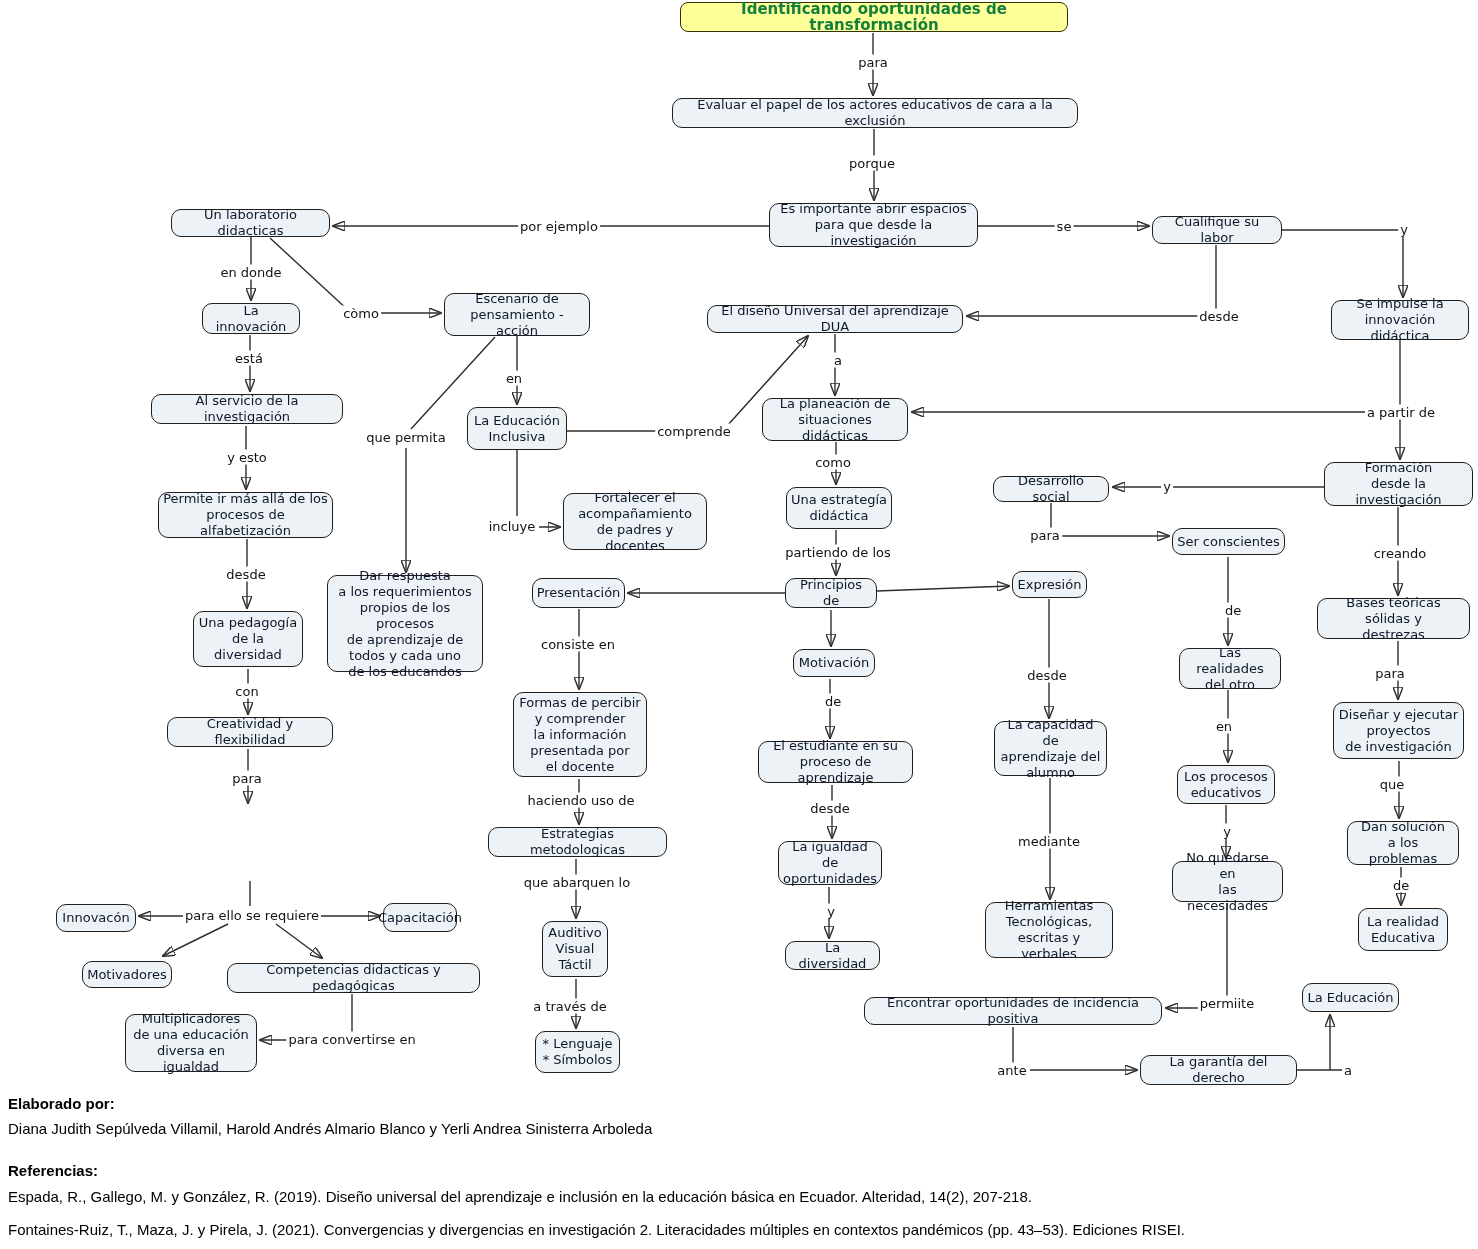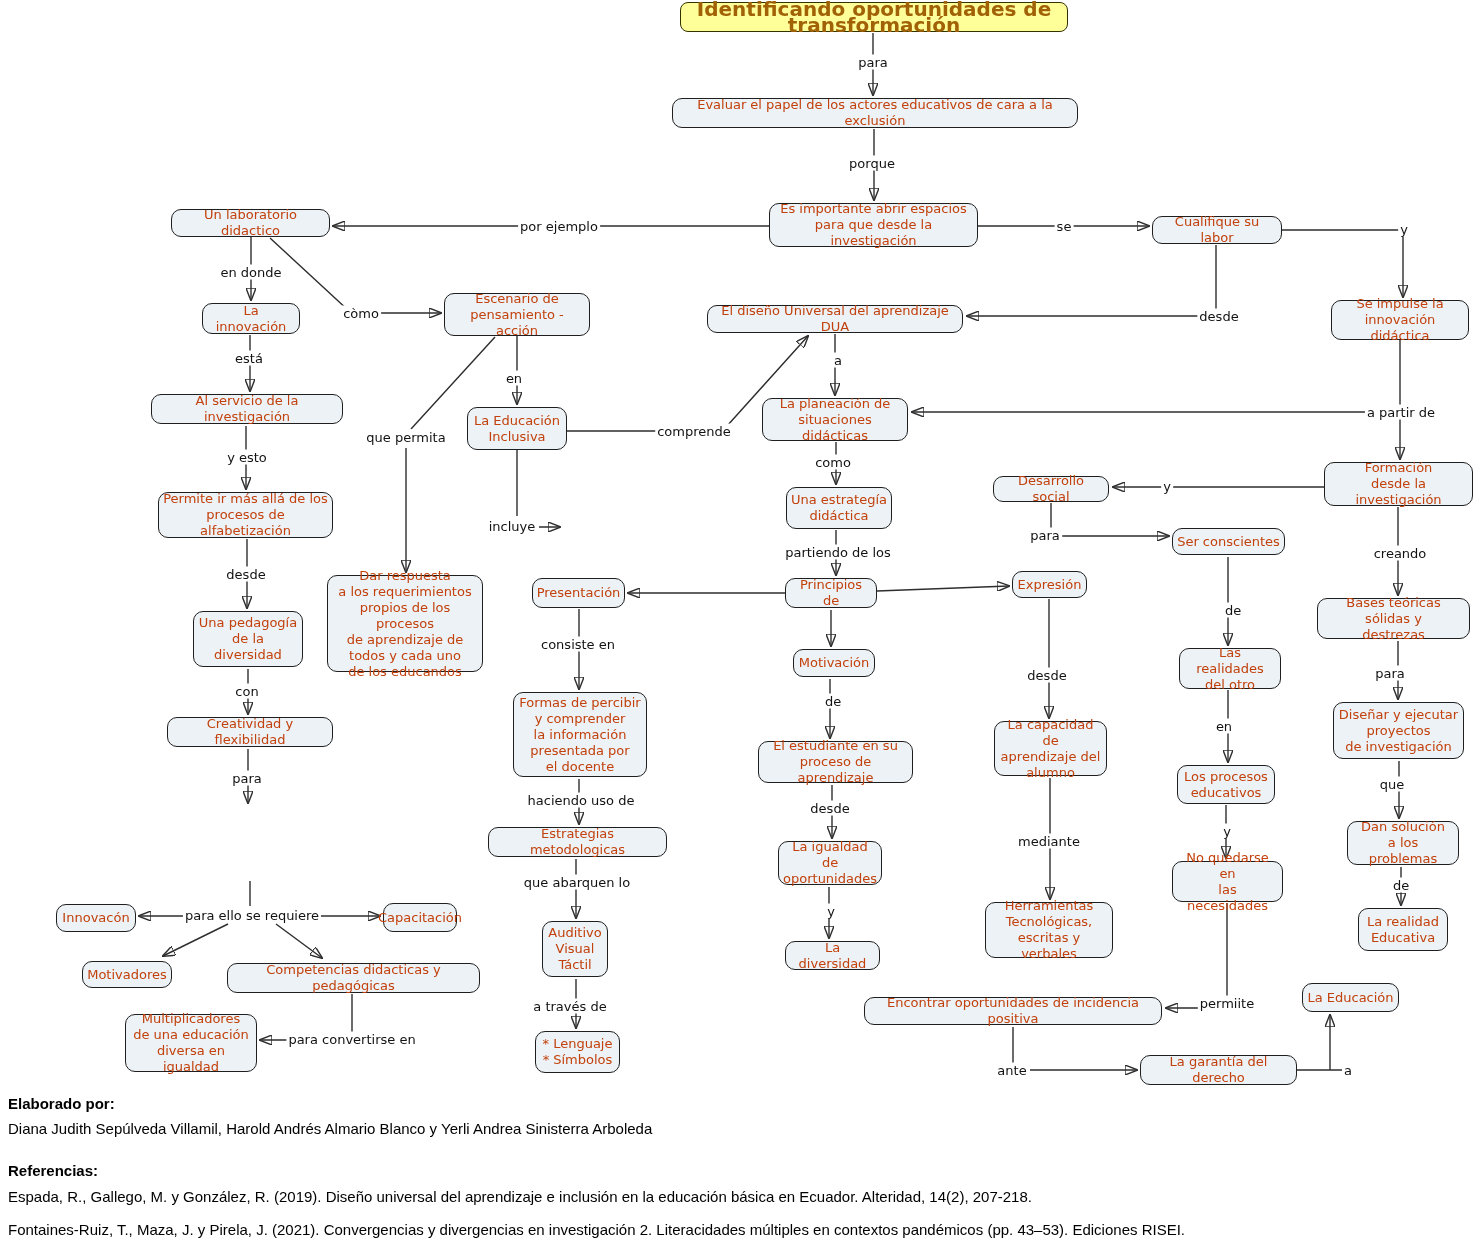--- a/index.html
+++ b/index.html
@@ -2,24 +2,24 @@
 <html><head>
 <meta charset="utf-8">
 <style>
   html,body{margin:0;padding:0;background:#ffffff;}
   #canvas{position:relative;width:1478px;height:1249px;background:#ffffff;overflow:hidden;
           font-family:"DejaVu Sans",sans-serif;}
   #edges{position:absolute;left:0;top:0;z-index:1;}
   #edges path{fill:none;stroke:#2e2e2e;stroke-width:1.4;}
   .node{position:absolute;z-index:2;box-sizing:border-box;display:flex;align-items:center;
         justify-content:center;text-align:center;background:#edf2f6;border:1px solid #1f1f1f;
-        border-radius:10px;font-size:13px;line-height:16px;color:#c2410c;white-space:pre-line;
+        border-radius:10px;font-size:13px;line-height:16px;color:#0f172a;white-space:pre-line;
         padding:1px 4px;}
   .node.title{background:#ffff99;border:1.6px solid #333300;border-radius:8px;
-        font-size:20px;font-weight:bold;color:#a16207;}
+        font-size:15px;font-weight:bold;color:#15803d;}
   .lbl{position:absolute;z-index:3;transform:translate(-50%,-50%);font-size:13px;color:#121212;
         background:#ffffff;padding:0 2px;white-space:nowrap;}
   .foot{position:absolute;z-index:3;left:8px;font-family:"Liberation Sans",sans-serif;
         font-size:15px;color:#000;margin:0;white-space:nowrap;}
   .foot.bold{font-weight:bold;margin-top:8px;}
 </style>
 </head>
 <body>
 
 <div id="canvas">
@@ -81,38 +81,41 @@
     <path d="M579,779 V824" marker-end="url(#arr)"></path>
     <path d="M576,859 V918" marker-end="url(#arr)"></path>
     <path d="M576,979 V1028" marker-end="url(#arr)"></path>
     <path d="M517,450 V516 M539,527 H560" marker-end="url(#arr)"></path>
   </svg>
 
   <div class="node title" style="left:680px;top:2px;width:388px;height:30px">Identificando oportunidades de transformación</div>
   <div class="node" style="left:672px;top:98px;width:406px;height:30px">Evaluar el papel de los actores educativos de cara a la exclusión</div>
   <div class="node" style="left:769px;top:203px;width:209px;height:44px">Es importante abrir espacios
 para que desde la investigación</div>
-  <div class="node" style="left:171px;top:209px;width:159px;height:28px">Un laboratorio didactico</div>
+  <div class="node" style="left:171px;top:209px;width:159px;height:28px">Un laboratorio didacticas</div>
   <div class="node" style="left:1152px;top:216px;width:130px;height:28px">Cualifique su labor</div>
   <div class="node" style="left:202px;top:303px;width:98px;height:31px">La innovación</div>
   <div class="node" style="left:444px;top:293px;width:146px;height:43px">Escenario de
 pensamiento - acción</div>
   <div class="node" style="left:707px;top:305px;width:256px;height:28px">El diseño Universal del aprendizaje DUA</div>
   <div class="node" style="left:1331px;top:300px;width:138px;height:40px">Se impulse la
 innovación didáctica</div>
   <div class="node" style="left:151px;top:394px;width:192px;height:30px">Al servicio de la investigación</div>
   <div class="node" style="left:467px;top:407px;width:100px;height:43px">La Educación
 Inclusiva</div>
   <div class="node" style="left:762px;top:398px;width:146px;height:43px">La planeación de
 situaciones didácticas</div>
   <div class="node" style="left:1324px;top:462px;width:149px;height:44px">Formación
 desde la investigación</div>
   <div class="node" style="left:993px;top:476px;width:116px;height:26px">Desarrollo social</div>
   <div class="node" style="left:158px;top:492px;width:175px;height:46px">Permite ir más allá de los
 procesos de alfabetización</div>
+  <div class="node" style="left:563px;top:493px;width:144px;height:57px">Fortalecer el
+acompañamiento
+de padres y docentes</div>
   <div class="node" style="left:786px;top:487px;width:106px;height:42px">Una estrategía
 didáctica</div>
   <div class="node" style="left:1172px;top:528px;width:113px;height:27px">Ser conscientes</div>
   <div class="node" style="left:327px;top:575px;width:156px;height:97px">Dar respuesta
 a los requerimientos
 propios de los procesos
 de aprendizaje de
 todos y cada uno
 de los educandos</div>
   <div class="node" style="left:532px;top:578px;width:93px;height:30px">Presentación</div>

